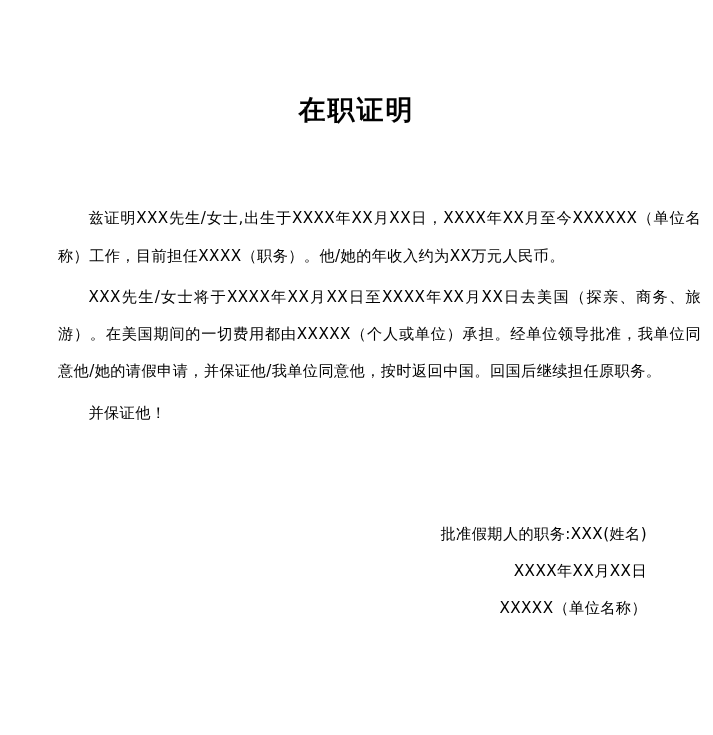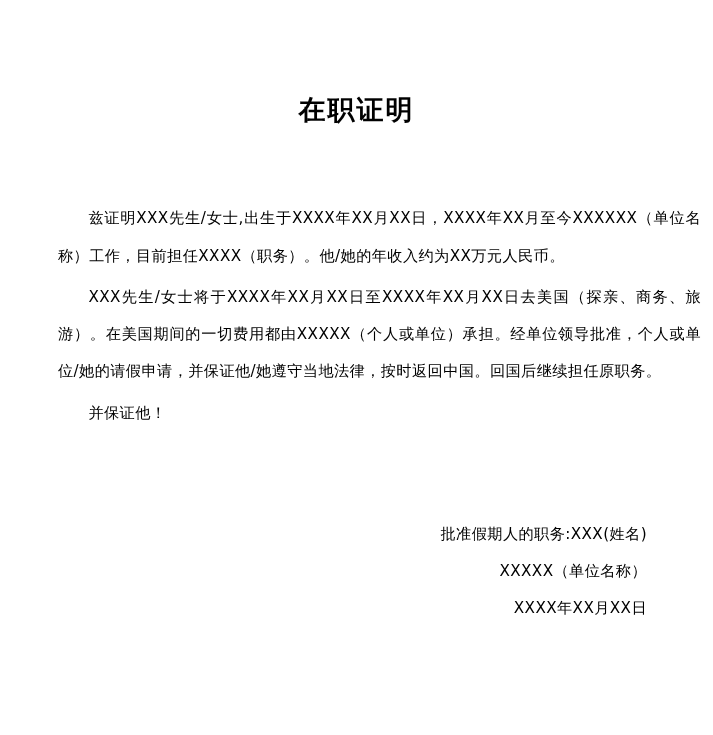--- a/index.html
+++ b/index.html
@@ -63,23 +63,23 @@
 </style>
 </head>
 <body>
 
 <div class="page">
 
   <h1 class="doc-title">在职证明</h1>
 
   <div class="body-block">
     <p class="para">兹证明XXX先生/女士,出生于XXXX年XX月XX日，XXXX年XX月至今XXXXXX（单位名称）工作，目前担任XXXX（职务）。他/她的年收入约为XX万元人民币。</p>
-    <p class="para">XXX先生/女士将于XXXX年XX月XX日至XXXX年XX月XX日去美国（探亲、商务、旅游）。在美国期间的一切费用都由XXXXX（个人或单位）承担。经单位领导批准，个人或单位/她的请假申请，并保证他/她遵守当地法律，按时返回中国。回国后继续担任原职务。</p>
+    <p class="para">XXX先生/女士将于XXXX年XX月XX日至XXXX年XX月XX日去美国（探亲、商务、旅游）。在美国期间的一切费用都由XXXXX（个人或单位）承担。经单位领导批准，我单位同意他/她的请假申请，并保证他/我单位同意他，按时返回中国。回国后继续担任原职务。</p>
     <p class="para last">并保证他！</p>
   </div>
 
   <div class="sign-block">
     <div class="sign-line">批准假期人的职务:XXX(姓名)</div>
+    <div class="sign-line">XXXX年XX月XX日</div>
     <div class="sign-line">XXXXX（单位名称）</div>
-    <div class="sign-line">XXXX年XX月XX日</div>
   </div>
 
 </div>
 
 </body></html>

